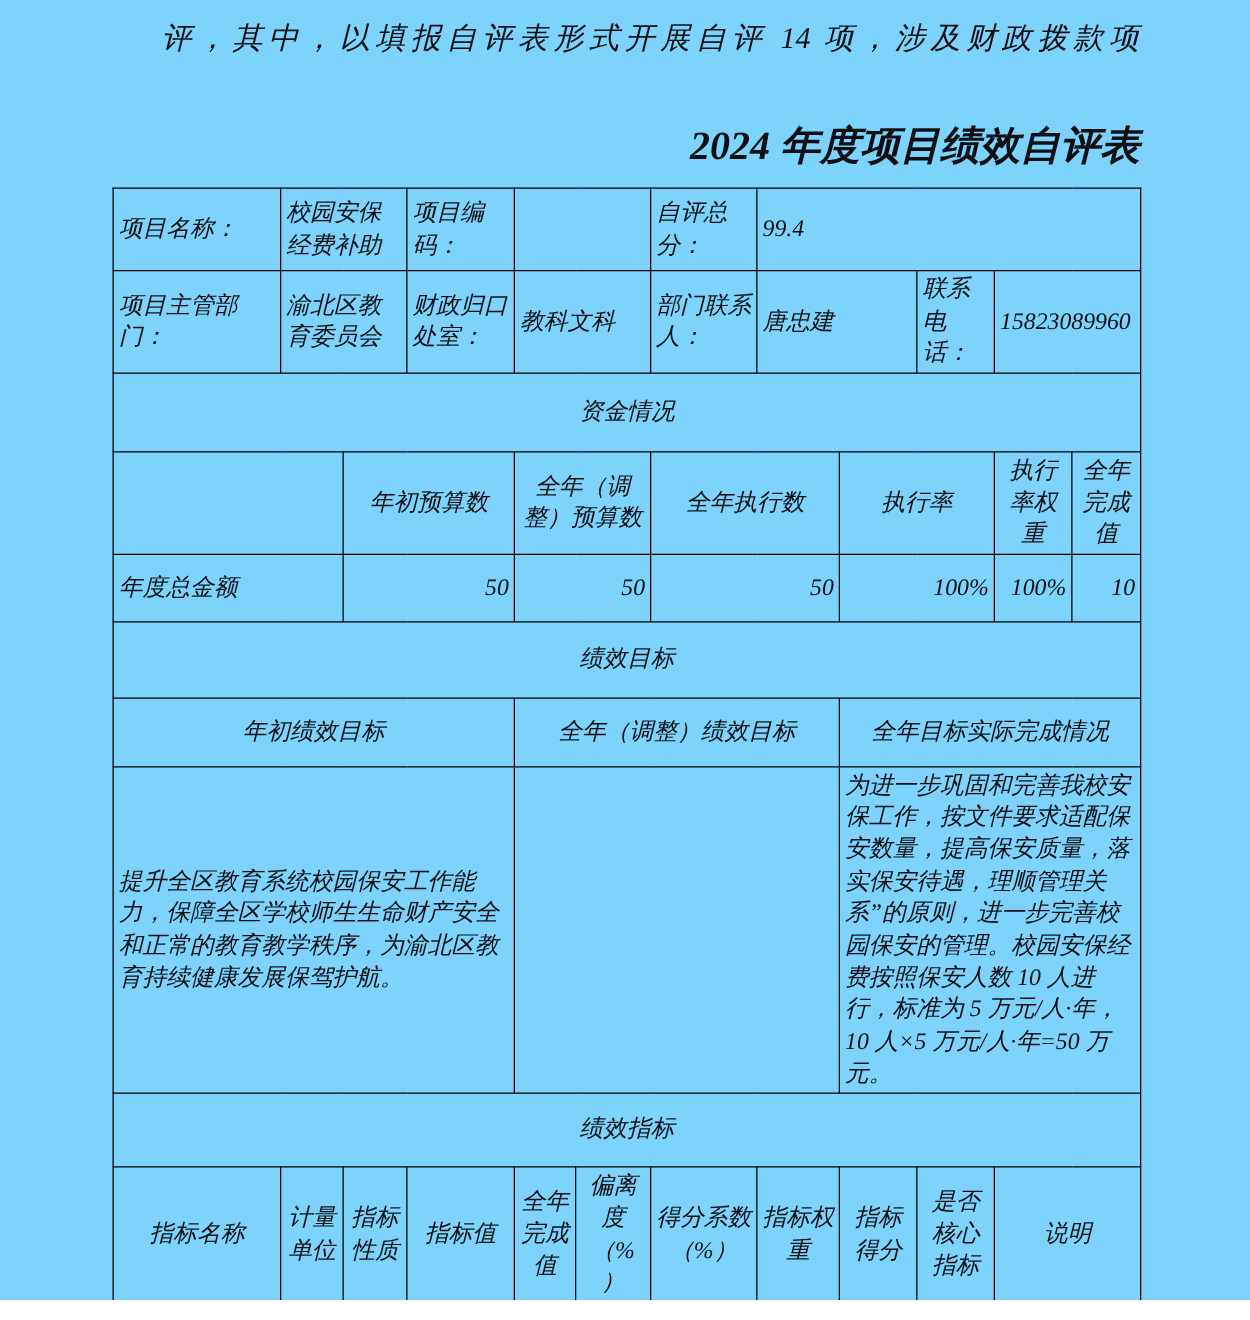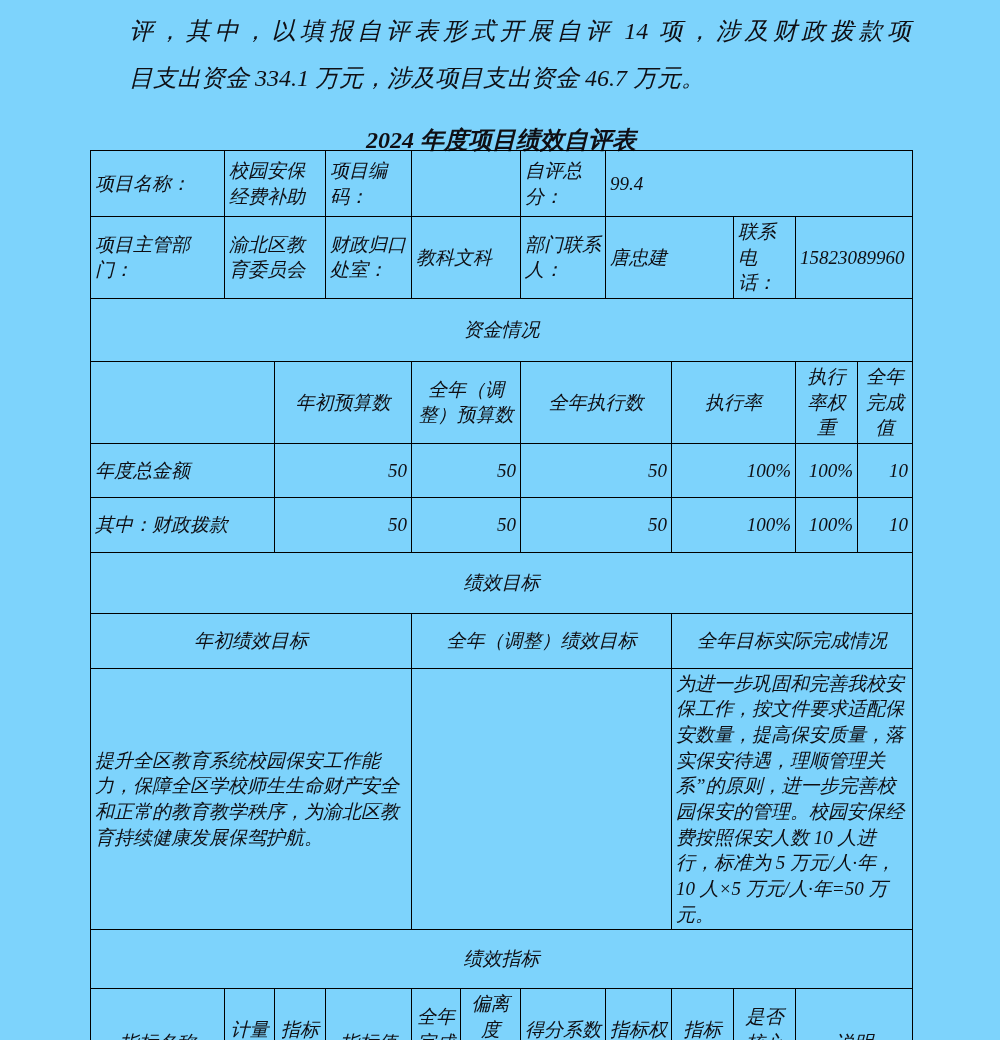--- a/index.html
+++ b/index.html
@@ -6,22 +6,22 @@
   .page{
     position:relative;width:1000px;height:1040px;background:#7dd3fc;
     overflow:hidden;color:#0f0f14;
     font-family:"Liberation Serif","DejaVu Serif",serif;
     font-style:italic;
   }
   .intro{position:absolute;left:129px;width:782px;font-size:24px;line-height:47px;}
   .intro-l1{top:8px;text-align:justify;text-align-last:justify;}
   .intro-l2{top:55px;}
   .doc-title{
-    position:absolute;left:90px;top:120px;width:822px;height:40px;
-    text-align:center;font-size:24px;font-weight:bold;line-height:40px;margin:0;
+    position:absolute;left:90px;top:96px;width:822px;height:40px;
+    text-align:right;font-size:32px;font-weight:bold;line-height:40px;margin:0;
   }
   table.form{
     position:absolute;left:90px;top:150px;width:822px;
     border-collapse:collapse;table-layout:fixed;
   }
   table.form td{
     border:1px solid #000;font-size:19px;padding:2px 4px;
     vertical-align:middle;word-break:break-word;overflow:hidden;
     line-height:1.35;
   }
@@ -41,21 +41,20 @@
   td.band{text-align:center;font-size:19px;}
   td.goal-initial{line-height:29px;padding:4px 5px;margin-top:28px;}
   td.goal-actual{line-height:26px;padding:3px 4px;}
 </style>
 </head>
 <body>
 
 <div class="page">
 
   <div class="intro intro-l1">评，其中，以填报自评表形式开展自评 14 项，涉及财政拨款项</div>
-  <div class="intro intro-l2">目支出资金 334.1 万元，涉及项目支出资金 46.7 万元。</div>
 
   <h1 class="doc-title">2024 年度项目绩效自评表</h1>
 
   <table class="form">
     <colgroup>
       <col style="width:134px">
         <col style="width:50px">
         <col style="width:51px">
       <col style="width:86px">
         <col style="width:49px">
@@ -106,29 +105,20 @@
     <tr class="r-f1">
       <td colspan="2">年度总金额</td>
       <td class="r" colspan="2">50</td>
       <td class="r" colspan="2">50</td>
       <td class="r" colspan="2">50</td>
       <td class="r" colspan="2">100%</td>
       <td class="r">100%</td>
       <td class="r">10</td>
     </tr>
 
-    <tr class="r-f2">
-      <td colspan="2">其中：财政拨款</td>
-      <td class="r" colspan="2">50</td>
-      <td class="r" colspan="2">50</td>
-      <td class="r" colspan="2">50</td>
-      <td class="r" colspan="2">100%</td>
-      <td class="r">100%</td>
-      <td class="r">10</td>
-    </tr>
 
     <tr class="r-band2">
       <td class="band" colspan="12">绩效目标</td>
     </tr>
 
     <tr class="r-ghead">
       <td class="c" colspan="4">年初绩效目标</td>
       <td class="c" colspan="4">全年（调整）绩效目标</td>
       <td class="c" colspan="4">全年目标实际完成情况</td>
     </tr>

